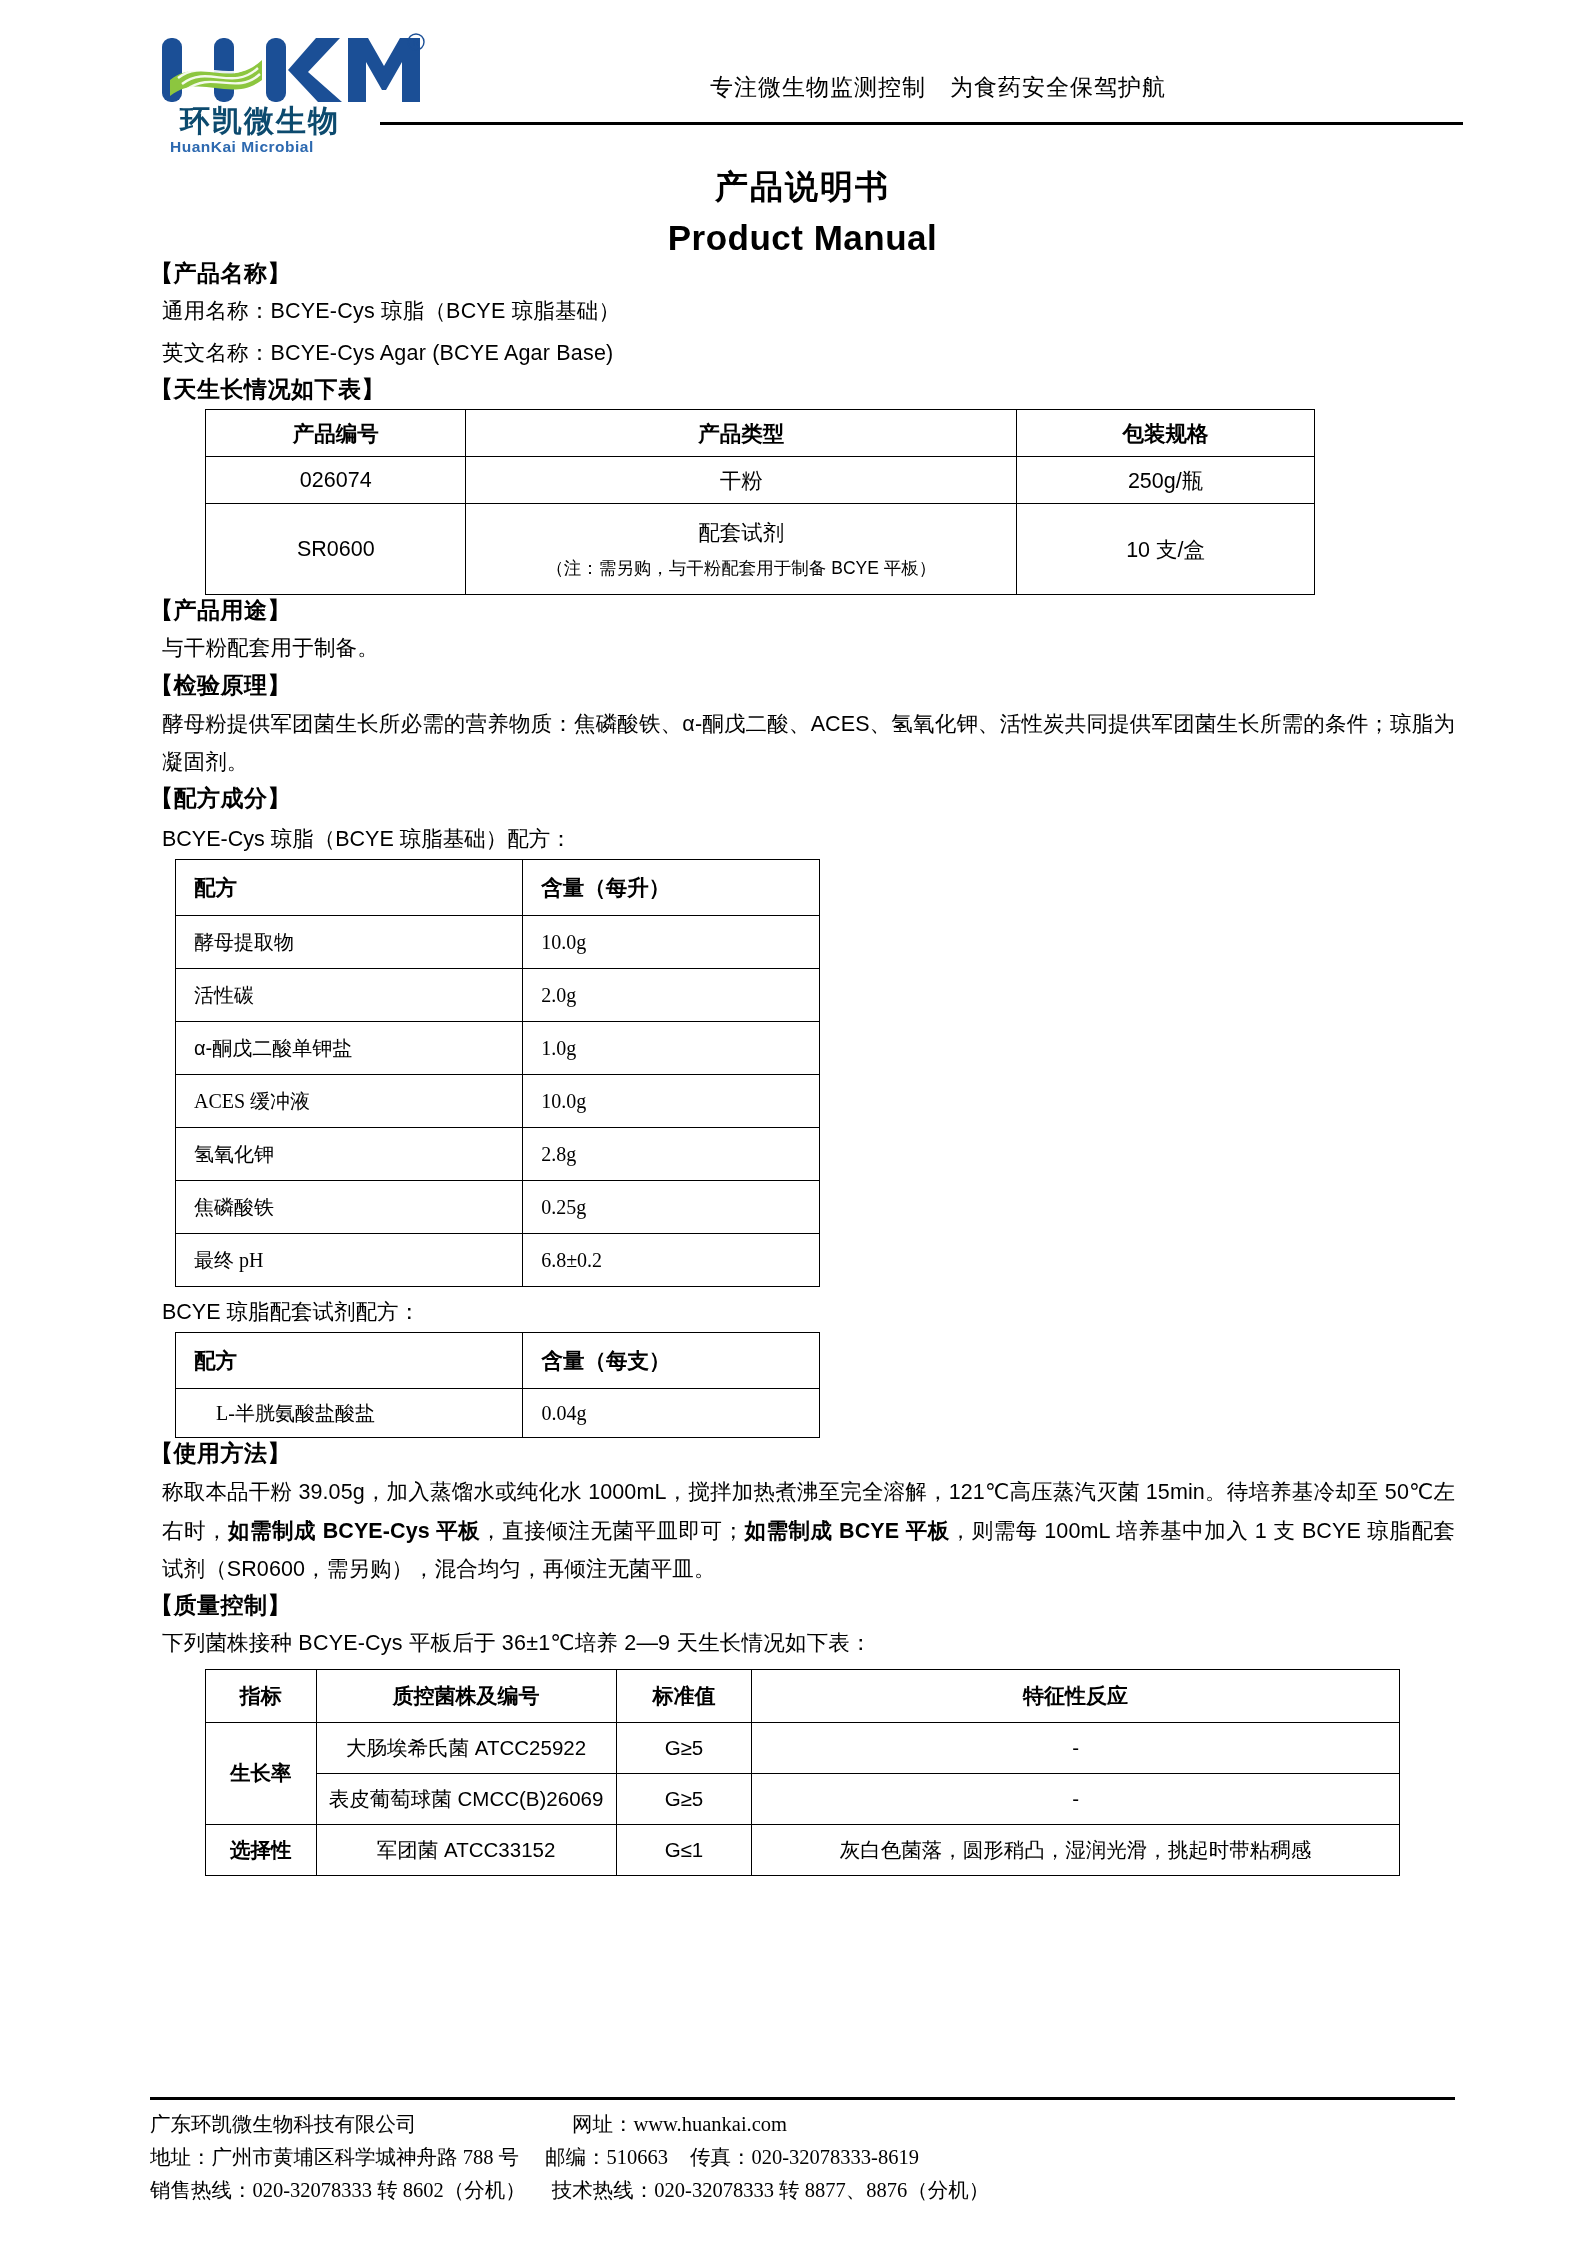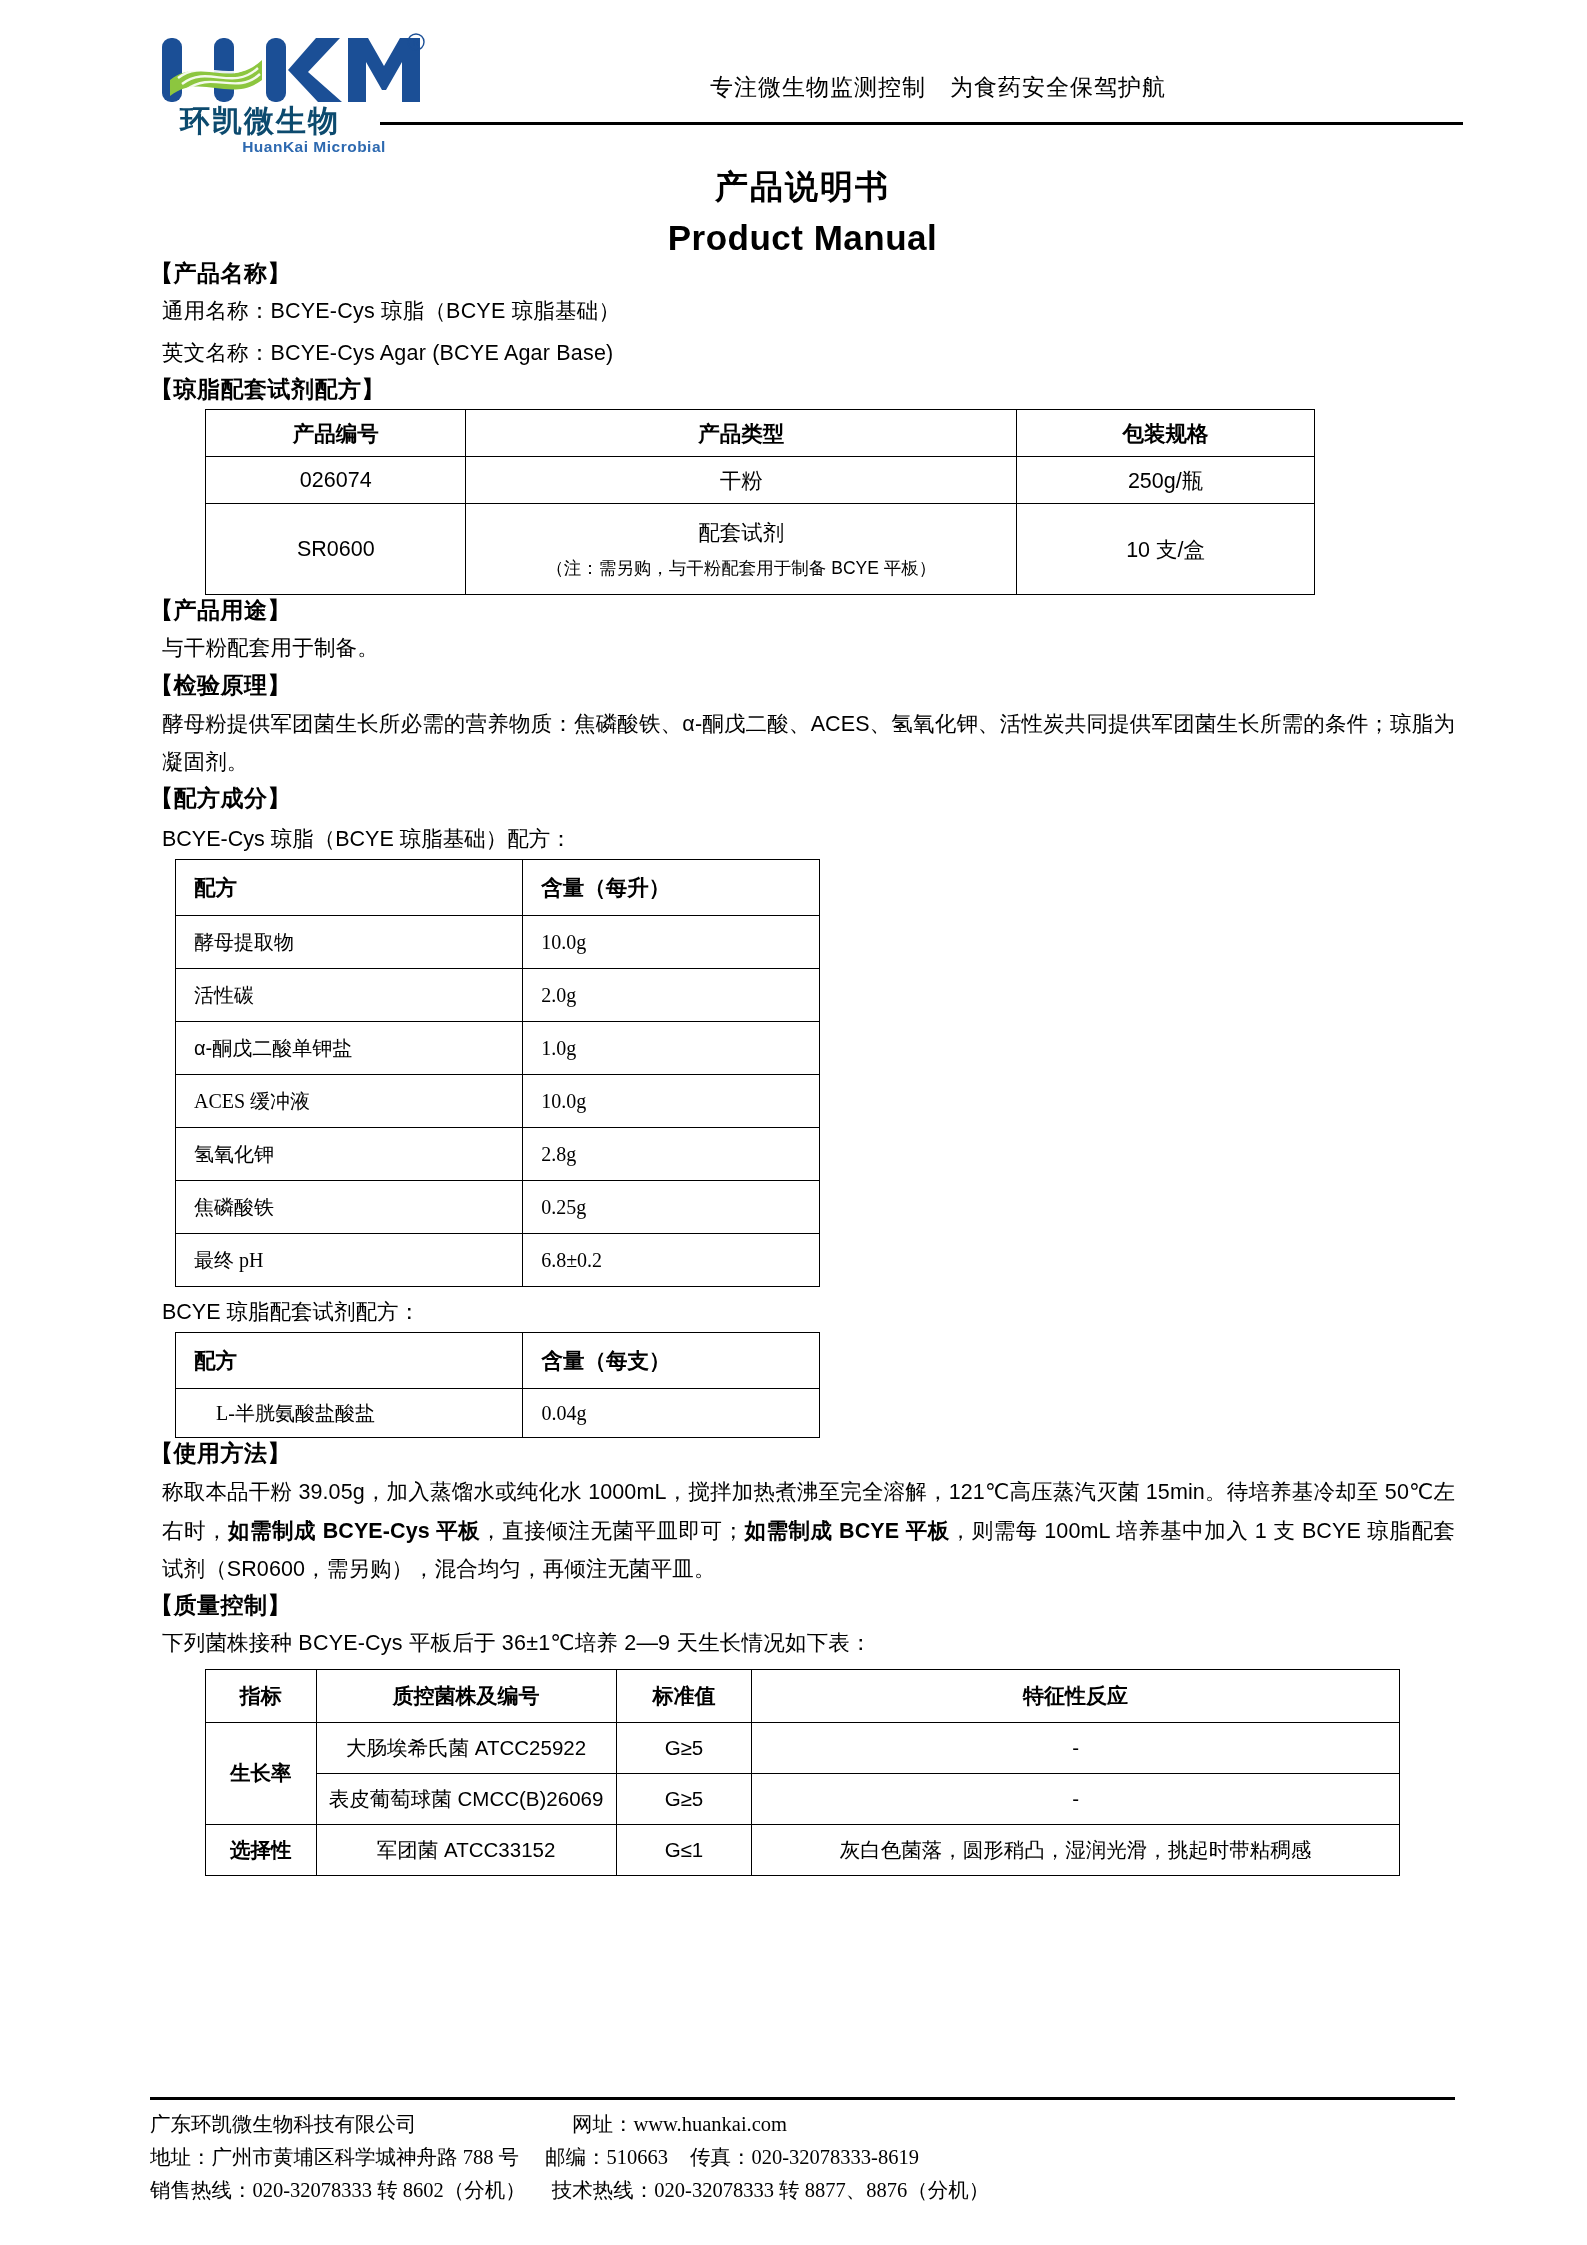--- a/index.html
+++ b/index.html
@@ -53,21 +53,20 @@
     line-height: 1.05;
   }
   .logo-en {
     font-family: "Liberation Sans", "DejaVu Sans", sans-serif;
     font-weight: bold;
     font-size: 15.5px;
     letter-spacing: 0.5px;
     color: #2d69b0;
     margin-left: 12px;
     margin-top: 1px;
-    text-align: center;
   }
   .slogan {
     position: absolute;
     left: 560px;
     top: 50px;
     font-size: 23px;
     font-weight: normal;
     letter-spacing: 1px;
     white-space: nowrap;
     color: #000;
@@ -290,21 +289,21 @@
 
   <div class="content">
 
     <div class="doc-title-cn">产品说明书</div>
     <div class="doc-title-en">Product Manual</div>
 
     <div class="sec-head">【产品名称】</div>
     <div class="para">通用名称：BCYE-Cys 琼脂（BCYE 琼脂基础）</div>
     <div class="para">英文名称：BCYE-Cys Agar (BCYE Agar Base)</div>
 
-    <div class="sec-head">【琼脂配套试剂配方】</div>
+    <div class="sec-head">【天生长情况如下表】</div>
     <table class="tbl-spec">
       <thead>
         <tr>
           <th class="c1">产品编号</th>
           <th class="c2">产品类型</th>
           <th class="c3">包装规格</th>
         </tr>
       </thead>
       <tbody>
         <tr>

